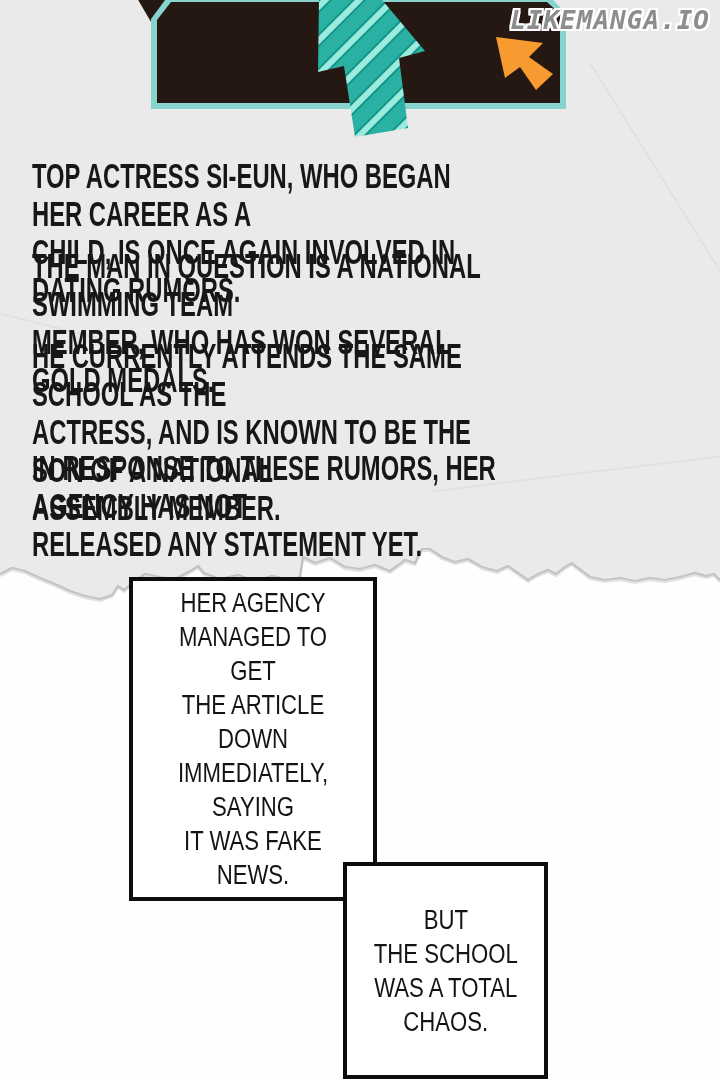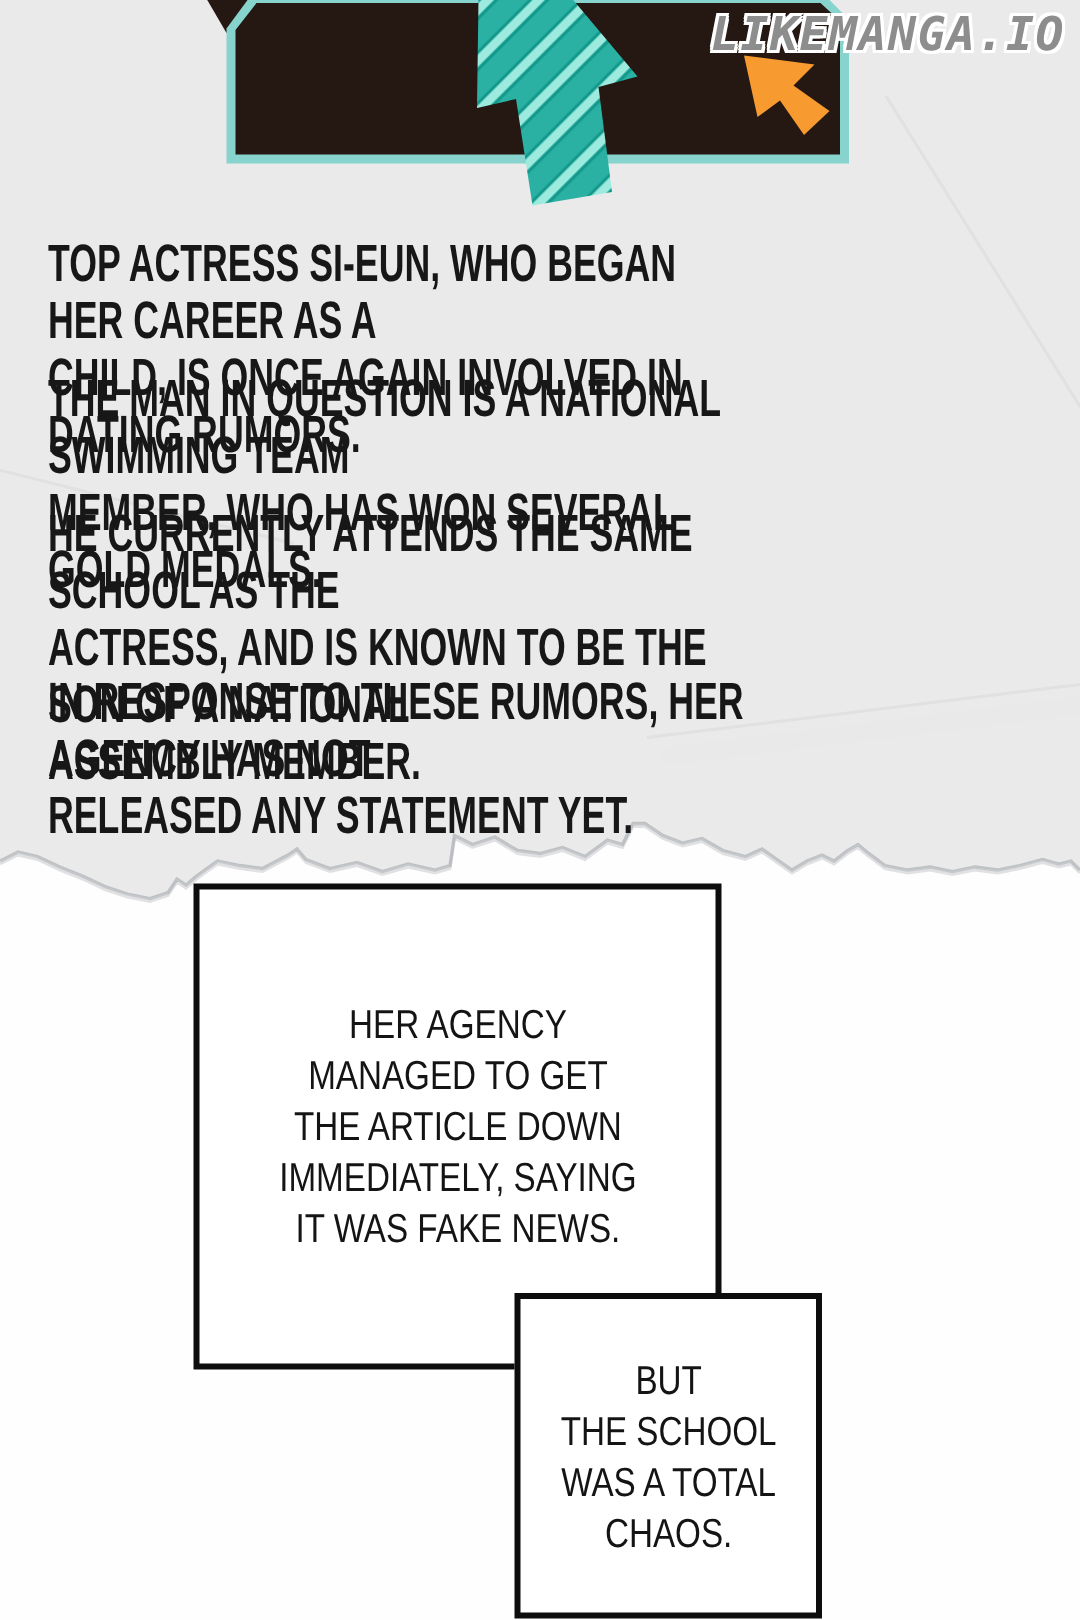--- a/index.html
+++ b/index.html
@@ -24,21 +24,21 @@
 
   .crease{position:absolute;background:rgba(60,60,70,.05);z-index:1;pointer-events:none;}
   .crease.c1{width:300px;height:2px;left:520px;top:190px;transform:rotate(58deg);}
   .crease.c2{width:260px;height:2px;left:-60px;top:330px;transform:rotate(14deg);}
   .crease.c3{width:340px;height:2px;left:430px;top:470px;transform:rotate(-7deg);box-shadow:0 14px 18px rgba(90,90,100,.05);}
 
   .watermark{
     position:absolute;top:5px;right:10px;z-index:5;
     font-family:"DejaVu Sans Mono",monospace;
     font-style:italic;font-weight:bold;
-    font-size:31px;letter-spacing:1px;
+    font-size:26px;letter-spacing:1px;
     color:var(--watermark_gray);
     text-shadow:
       -2px -2px 0 #fff, 2px -2px 0 #fff, -2px 2px 0 #fff, 2px 2px 0 #fff,
       -2px 0 0 #fff, 2px 0 0 #fff, 0 -2px 0 #fff, 0 2px 0 #fff;
   }
 
   .article{position:absolute;left:0;top:0;width:720px;z-index:2;}
   .article p{
     position:absolute;left:32px;margin:0;
     white-space:pre-line;
@@ -59,21 +59,21 @@
     border:4px solid var(--bubble_border);
     display:flex;align-items:center;justify-content:center;
     text-align:center;box-sizing:border-box;
   }
   .bubble .btxt{
     white-space:pre-line;color:#141414;
     font-family:"Liberation Sans",sans-serif;
     font-size:27px;line-height:34px;font-weight:400;
     transform:scaleX(0.82);transform-origin:center;
   }
-  .bubble1{left:129px;top:589px;width:352px;height:324px;z-index:3;}
+  .bubble1{left:129px;top:577px;width:248px;height:324px;z-index:3;}
   .bubble2{left:343px;top:862px;width:205px;height:217px;z-index:4;}
 </style>
 </head>
 <body>
 
 <div class="page">
 
   <svg class="bg-svg" width="720" height="1080" viewBox="0 0 720 1080">
     <defs>
       <pattern id="stripes" width="24" height="24" patternUnits="userSpaceOnUse" patternTransform="rotate(45)">

